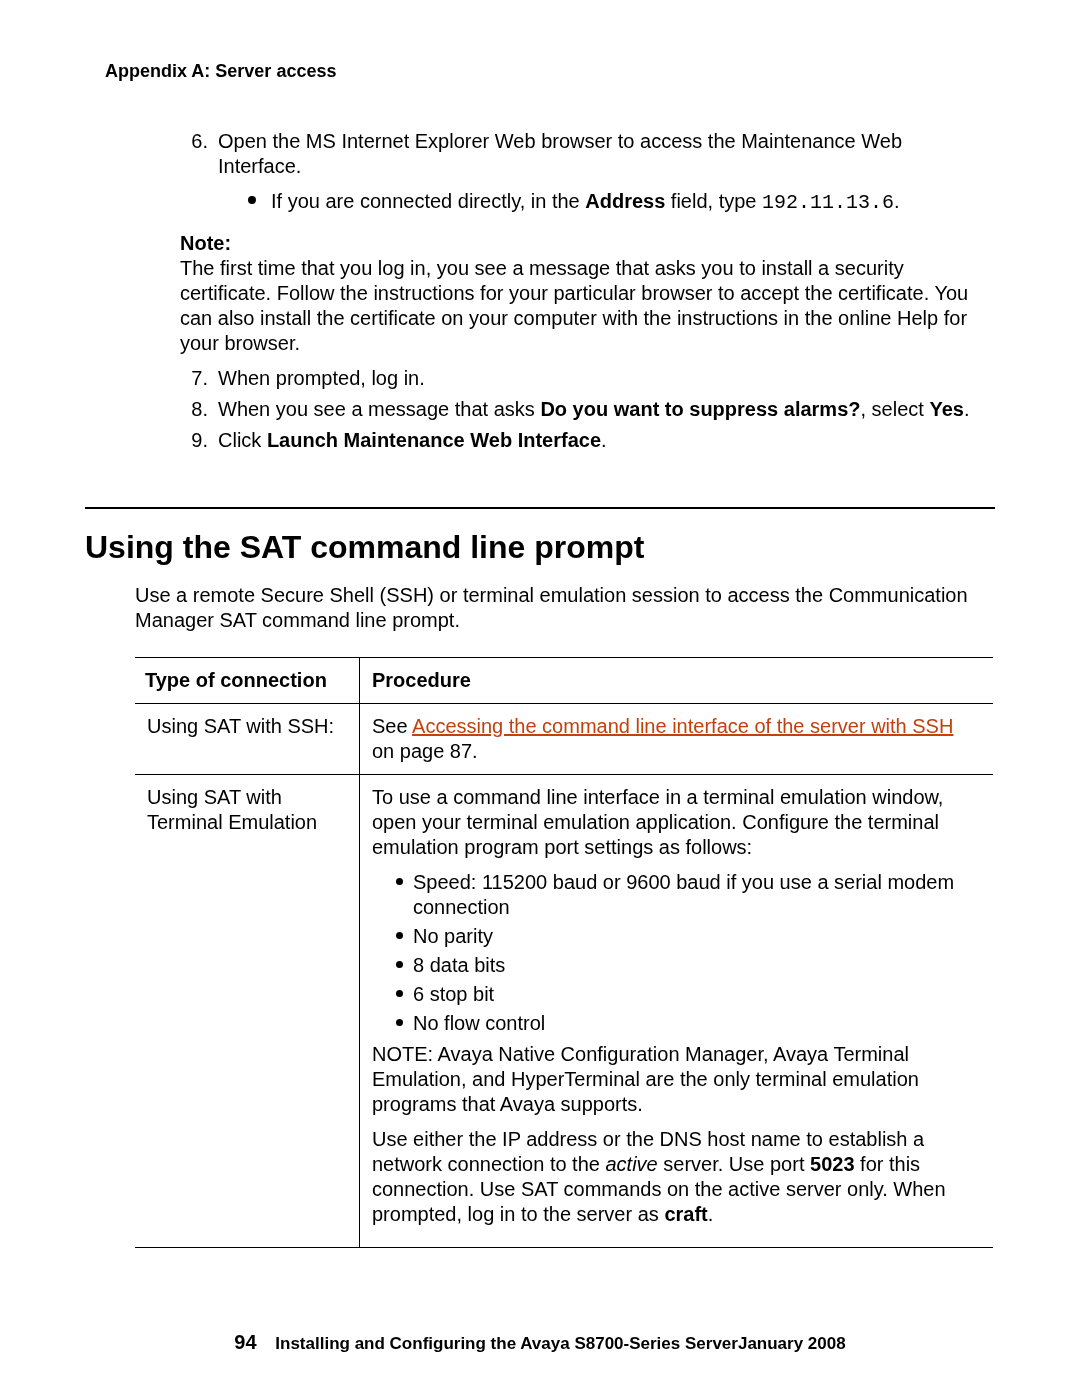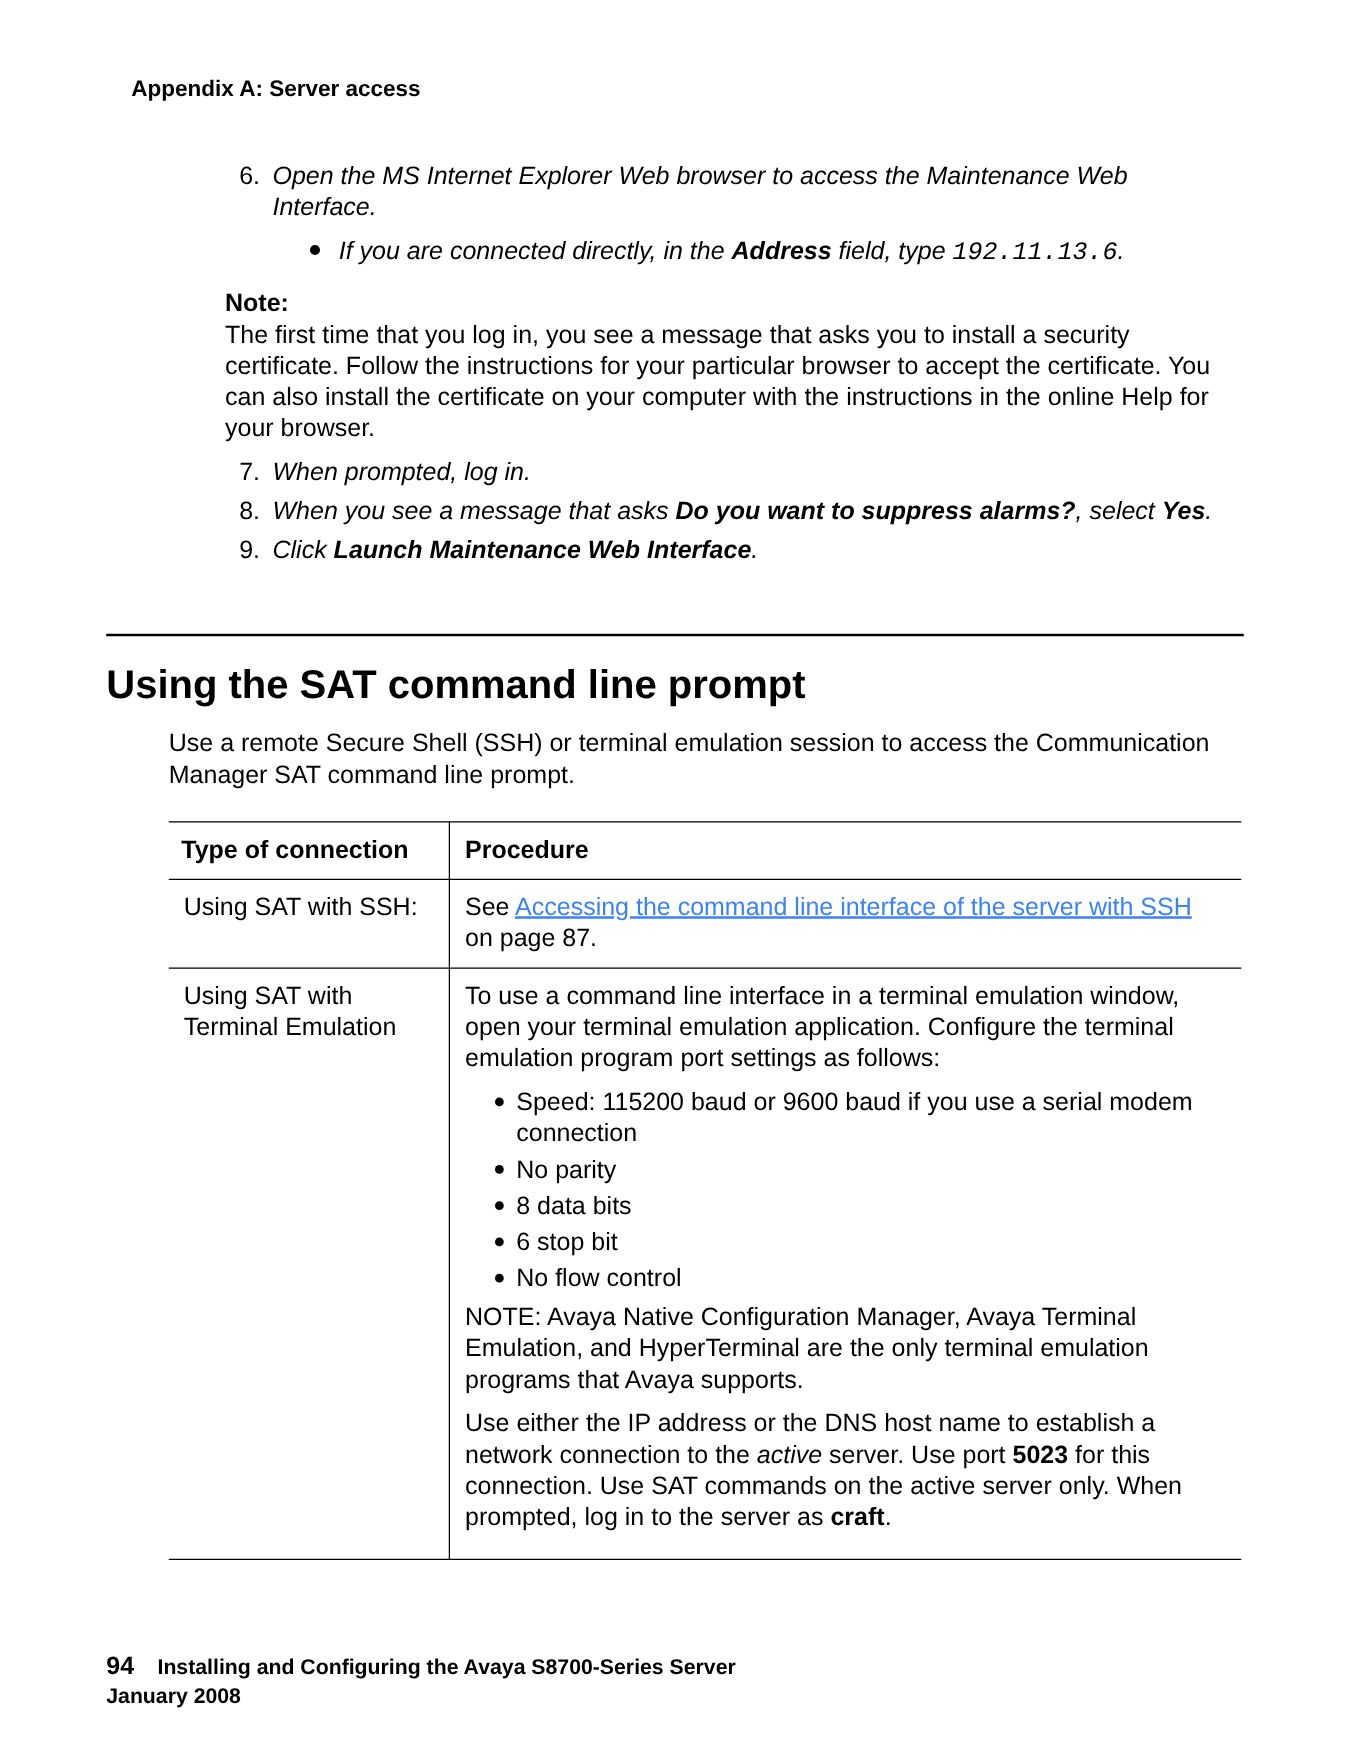--- a/index.html
+++ b/index.html
@@ -33,21 +33,20 @@
     margin-bottom: 6px;
   }
   .step-num {
     width: 28px;
     flex-shrink: 0;
     text-align: right;
     margin-right: 10px;
   }
   .step-body {
     flex: 1;
-    font-style: italic;
   }
   .bullet-list {
     margin: 10px 0 10px 30px;
   }
   .bullet-item {
     display: flex;
     margin-bottom: 10px;
   }
   .bullet-dot {
     width: 8px; height: 8px;
@@ -103,21 +102,21 @@
   table.proc-table td {
     border-bottom: 1px solid #000;
     padding: 10px 12px;
     vertical-align: top;
   }
   table.proc-table td:first-child {
     border-right: 1px solid #000;
     width: 200px;
   }
   .link {
-    color: #3b82f6;
+    color: #c2410c;
     text-decoration: underline;
   }
   .cell-bullets {
     margin: 6px 0 6px 24px;
   }
   .cell-bullet {
     display: flex;
     margin-bottom: 4px;
   }
   .cell-bullet .bullet-dot {
@@ -125,27 +124,26 @@
     margin-top: 8px;
     margin-right: 10px;
   }
   .cell-para { margin-bottom: 10px; }
   .italic { font-style: italic; }
 
   .footer {
     position: absolute;
     left: 85px;
     right: 85px;
-    bottom: 30px;
+    bottom: 42px;
     font-size: 17px;
     font-weight: bold;
     display: flex;
-    justify-content: flex-start;
+    justify-content: center;
     align-items: baseline;
-    flex-direction: column;
   }
   .page-num {
     font-size: 20px;
     margin-right: 14px;
   }
   .footer-right {
     font-weight: bold;
   }
 </style>
 </head>

